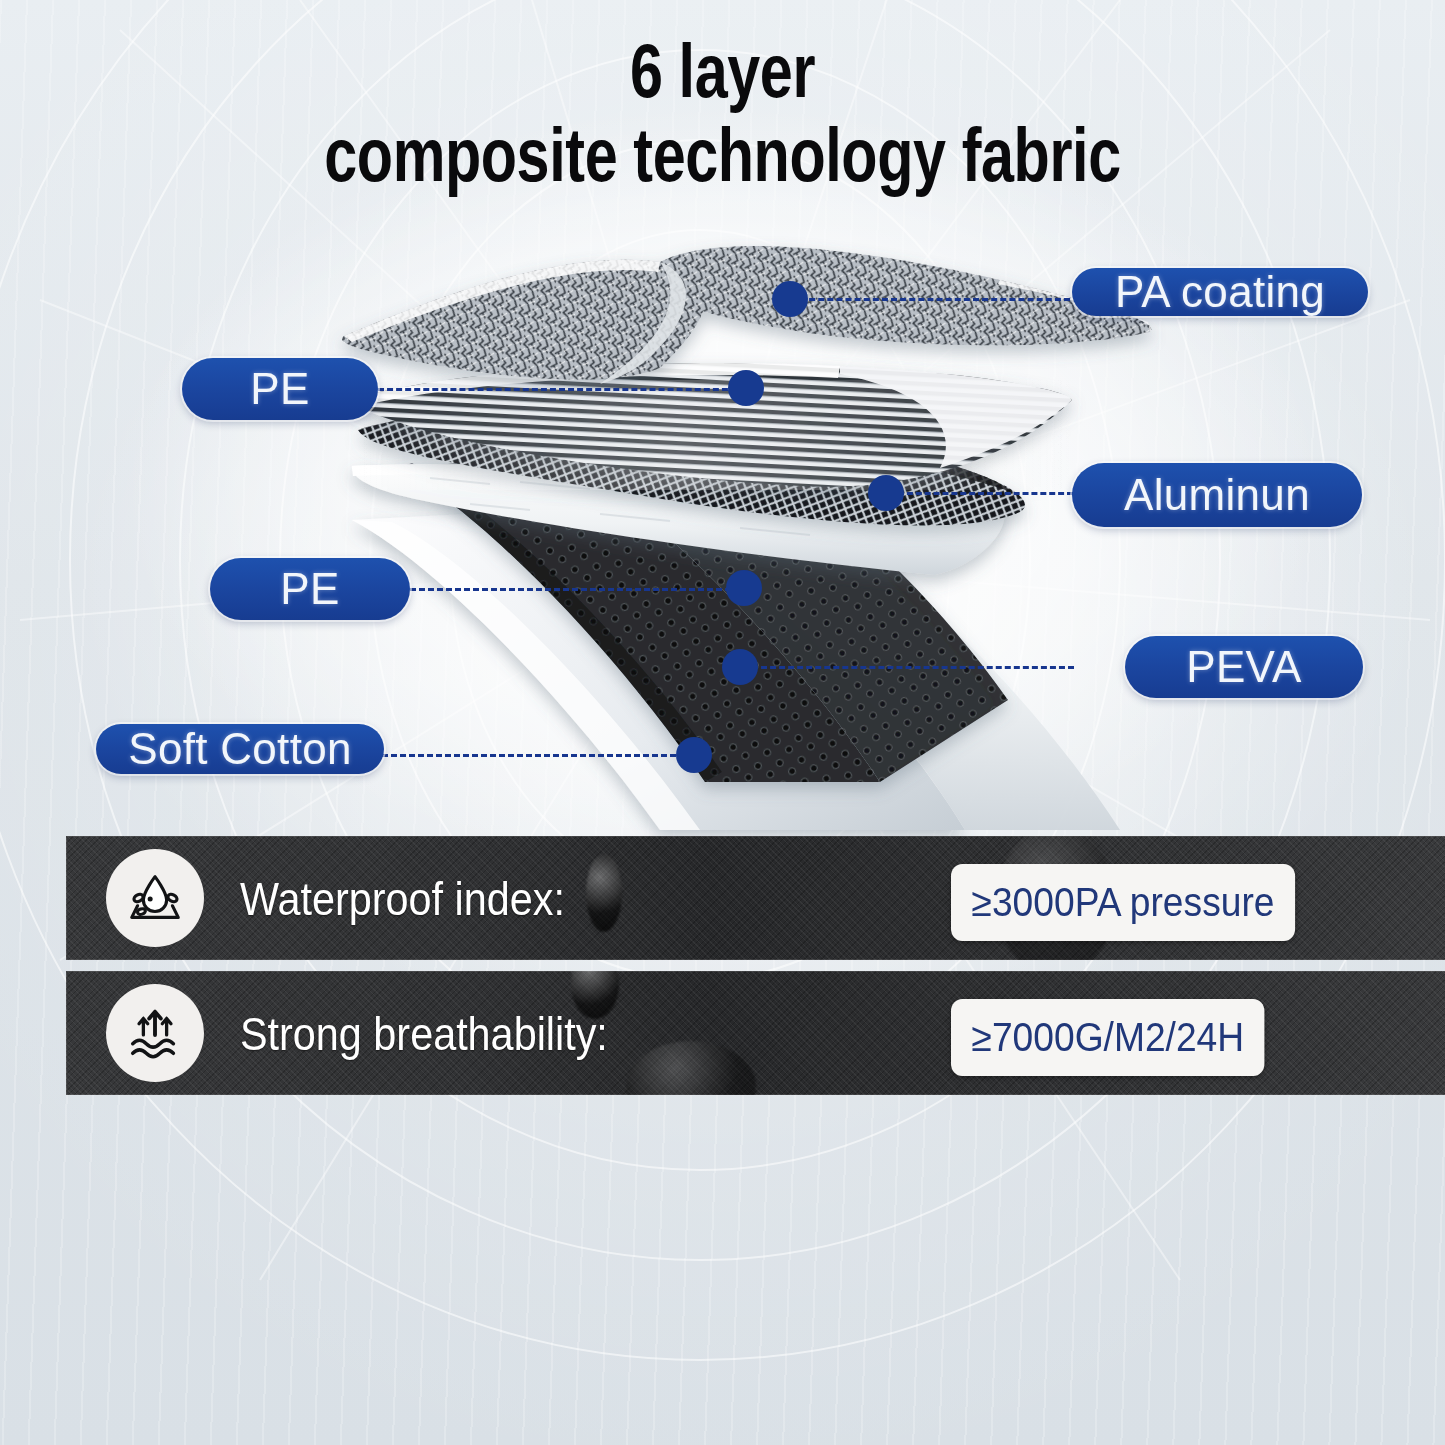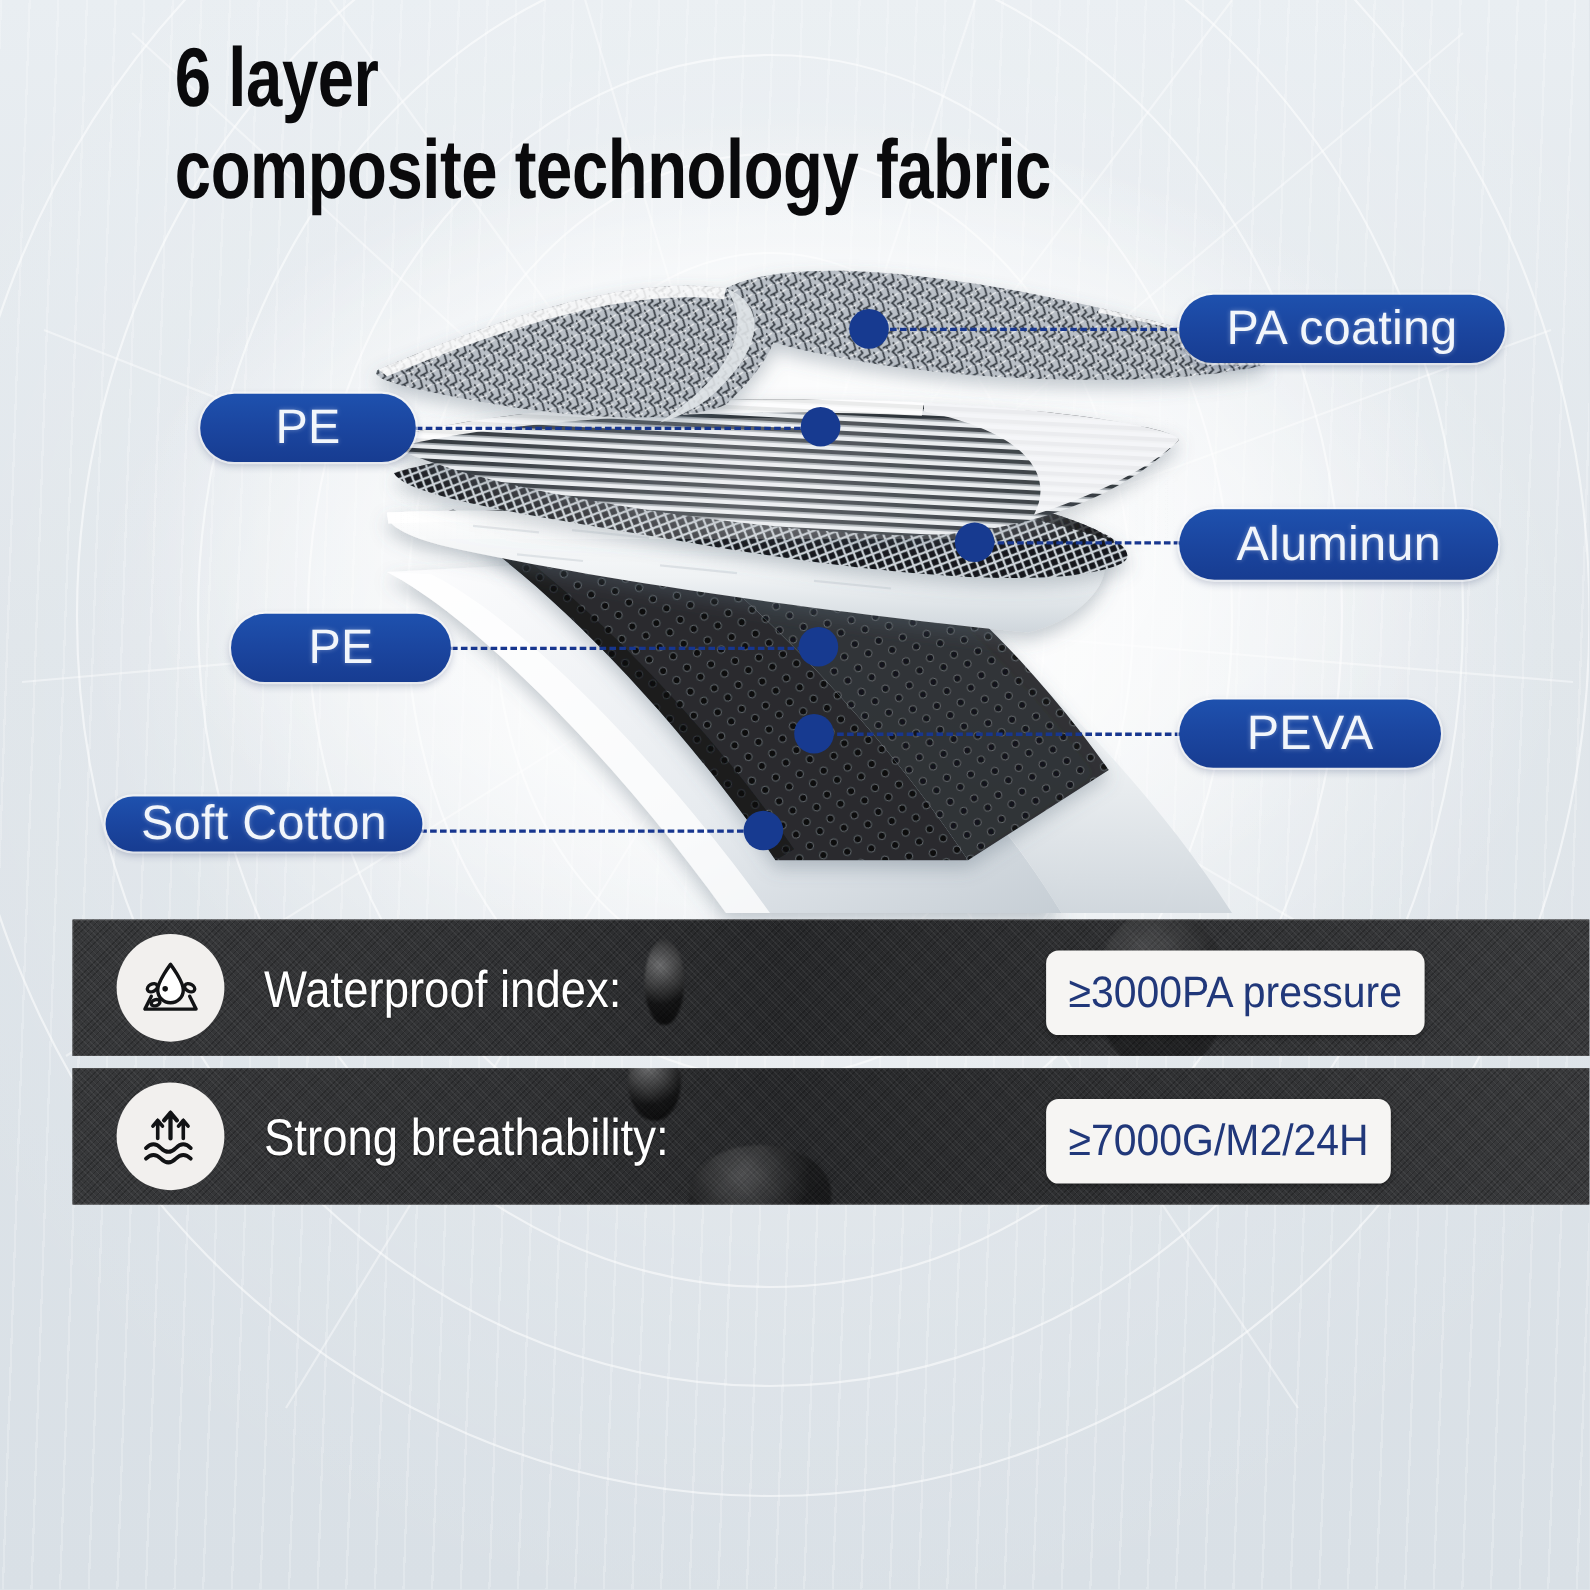--- a/index.html
+++ b/index.html
@@ -28,21 +28,21 @@
   }
   .bg-glow{
     position:absolute;left:50%;top:34%;width:1180px;height:760px;
     transform:translate(-50%,-50%);
     background:radial-gradient(ellipse at center, rgba(255,255,255,.92) 0%, rgba(255,255,255,.45) 45%, rgba(255,255,255,0) 72%);
     pointer-events:none;
   }
 
   
   .title{
-    position:absolute;left:0;right:0;top:32px;
+    position:absolute;left:0;right:0;top:32px;text-align:center;
     color:#0a0a0c;
     font-family:"Liberation Sans", sans-serif;
     font-weight:bold;
     line-height:1.02;
     letter-spacing:-.5px;
     z-index:30;
   }
   .title .l1{display:block;font-size:76px;transform:scaleX(.78);}
   .title .l2{display:block;font-size:76px;transform:scaleX(.78);margin-top:6px;}
 
@@ -294,37 +294,37 @@
   <div class="conn" style="left:752px;top:666px;width:322px;">
     <div class="line" style="left:0;top:0;width:322px;"></div>
   </div>
   <div class="dot" style="left:722px;top:649px;width:36px;height:36px;"></div>
 
   <div class="conn" style="left:382px;top:754px;width:312px;">
     <div class="line" style="left:0;top:0;width:312px;"></div>
   </div>
   <div class="dot" style="left:676px;top:737px;width:36px;height:36px;"></div>
 
-  <div class="pill" style="left:1072px;top:268px;width:296px;height:62px;">
+  <div class="pill" style="left:1072px;top:268px;width:296px;height:48px;">
     <span>PA coating</span>
   </div>
 
   <div class="pill" style="left:182px;top:358px;width:196px;height:62px;">
     <span>PE</span>
   </div>
 
   <div class="pill" style="left:1072px;top:463px;width:290px;height:64px;">
     <span>Aluminun</span>
   </div>
 
   <div class="pill" style="left:210px;top:558px;width:200px;height:62px;">
     <span>PE</span>
   </div>
 
-  <div class="pill" style="left:1072px;top:636px;width:238px;height:62px;">
+  <div class="pill" style="left:1125px;top:636px;width:238px;height:62px;">
     <span>PEVA</span>
   </div>
 
   <div class="pill" style="left:96px;top:724px;width:288px;height:50px;">
     <span>Soft Cotton</span>
   </div>
 
   <div class="bars">
 
     <div class="bar">

